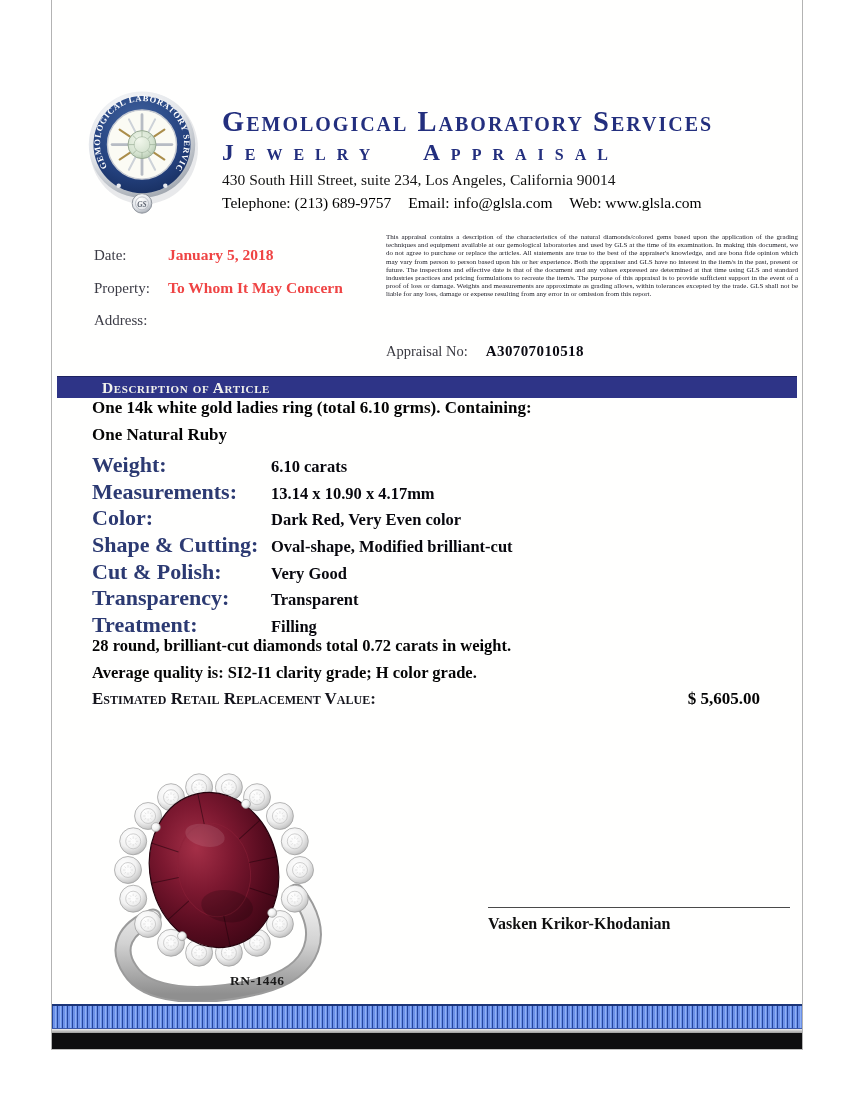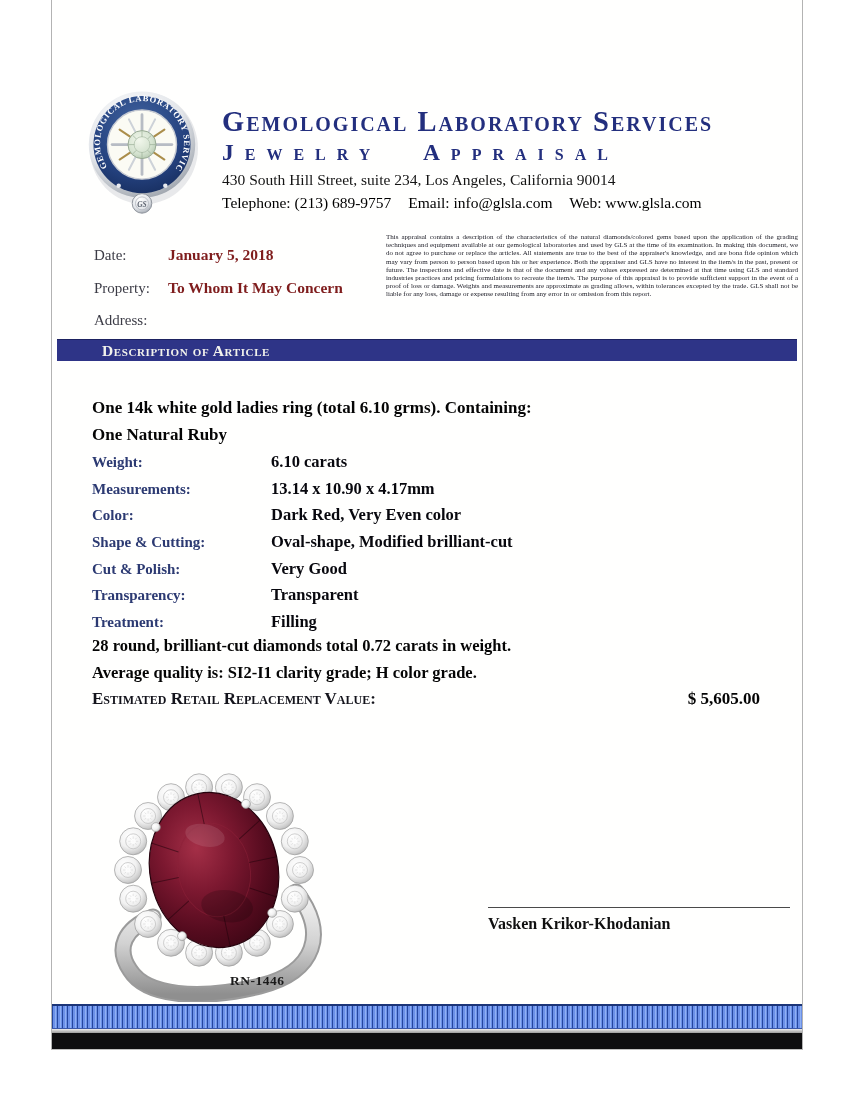--- a/index.html
+++ b/index.html
@@ -23,42 +23,42 @@
     font-variant:small-caps;color:#232f7e;font-weight:bold;
     font-size:23.5px;letter-spacing:11px;word-spacing:26px;line-height:31px;white-space:nowrap;
   }
   .addr-line{font-size:15.5px;color:#141414;line-height:23px;white-space:nowrap;}
   .contact-line{font-size:15.5px;color:#000000;line-height:23px;white-space:nowrap;}
   .contact-line span{margin-right:13px;}
   
   .info-left{position:absolute;left:42px;top:246px;width:300px;}
   .info-row{margin-bottom:13.5px;height:19px;}
   .info-label{display:inline-block;width:70px;font-size:15px;color:#3c3c46;}
-  .info-value{font-size:15.5px;font-weight:bold;color:#7f1d1d;}
+  .info-value{font-size:15.5px;font-weight:bold;color:#ef4444;}
   .fineprint{
     position:absolute;left:334px;top:233px;width:412px;
     font-size:7px;line-height:8.2px;text-align:justify;color:#20202a;
   }
   .appraisal-row{position:absolute;left:334px;top:342px;white-space:nowrap;}
   .appraisal-label{font-size:14.5px;color:#3a3a42;}
   .appraisal-value{font-size:15px;font-weight:bold;color:#0a0a12;margin-left:14px;letter-spacing:.4px;}
   
   .desc-bar{
-    position:absolute;left:5px;top:339px;width:740px;height:21px;
+    position:absolute;left:5px;top:376px;width:740px;height:21px;
     background:#2e3487;border-top:1px solid #1d2260;font-family:Liberation Serif, serif;
   }
   .desc-bar-title{
     font-variant:small-caps;color:#f2f2ec;font-weight:bold;
     font-size:15.5px;letter-spacing:.6px;line-height:21px;padding-left:45px;display:block;
   }
   
   .article{position:absolute;left:40px;top:394px;font-size:17px;font-weight:bold;line-height:27px;color:#050505;}
   .specs{position:absolute;left:40px;top:452px;}
   .spec-row{height:26.7px;}
-  .spec-label{display:inline-block;width:175px;font-weight:bold;font-size:15px;color:#2c3a72;}
+  .spec-label{display:inline-block;width:175px;font-weight:bold;font-size:22px;color:#2c3a72;}
   .spec-value{font-weight:bold;font-size:16.5px;color:#08080e;}
   .diamonds{position:absolute;left:40px;top:632px;font-weight:bold;font-size:16.5px;line-height:27px;color:#050505;}
   
   .value-row{position:absolute;left:40px;top:689px;width:668px;height:22px;}
   .value-label{font-variant:small-caps;font-weight:bold;font-size:17px;color:#14141c;}
   .value-amount{position:absolute;right:0;top:0;font-weight:bold;font-size:17px;color:#050505;}
   
   .ring-photo{position:absolute;left:12px;top:770px;width:315px;height:232px;}
   .ring-photo svg{display:block;}
   .photo-ref{

